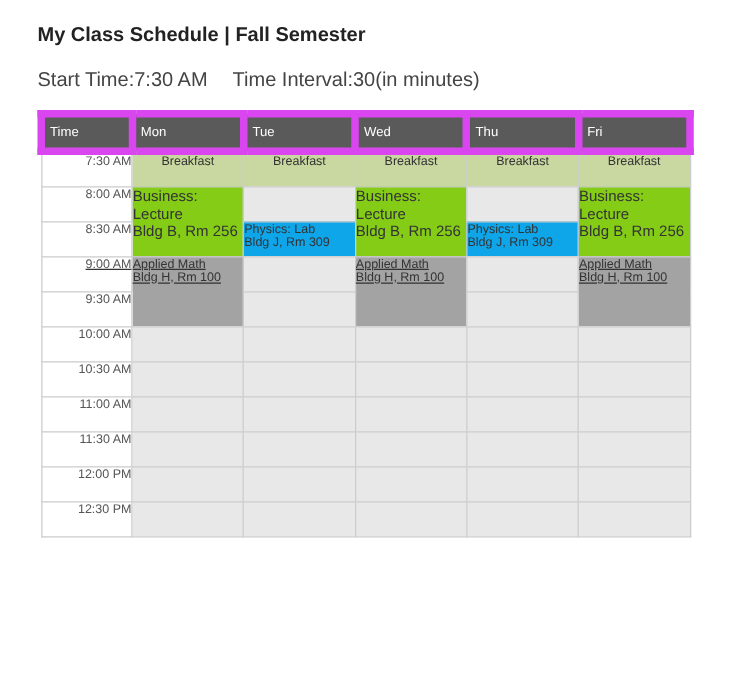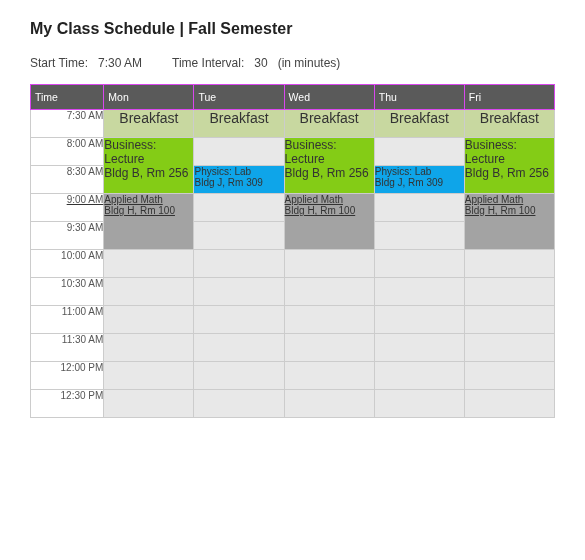--- a/index.html
+++ b/index.html
@@ -14,37 +14,36 @@
     }
     .title {
       font-size: 16px;
       font-weight: bold;
       margin-bottom: 18px;
       color: #222;
     }
     .meta-row {
       display: flex;
       align-items: center;
-      gap: 10px;
       margin-bottom: 14px;
-      font-size: 12px;
+      font-size: 16px;
       color: #444;
     }
     .schedule-table {
       width: 100%;
       border-collapse: collapse;
       font-size: 10.5px;
     }
     .schedule-table th {
       background: #5a5a5a;
       color: #fff;
       padding: 6px 4px;
       text-align: left;
       font-weight: normal;
-      border: 1px solid #d946ef;
+      border: 6px solid #d946ef;
     }
     .schedule-table td {
       border: 1px solid #ccc;
       padding: 0;
       vertical-align: top;
       height: 28px;
       min-width: 70px;
     }
     .time-cell {
       background: #fff;
@@ -58,21 +57,21 @@
     }
     .empty-cell {
       background: #e8e8e8;
     }
     .breakfast-cell {
       background: #c8d8a0;
       color: #333;
       text-align: center;
       vertical-align: middle;
       padding: 6px 4px;
-      font-size: 14px;
+      font-size: 10px;
     }
     .business-cell {
       background: #84cc16;
       color: #333;
       font-size: 12px;
       padding: 4px;
       vertical-align: top;
     }
     .physics-cell {
       background: #0ea5e9;

